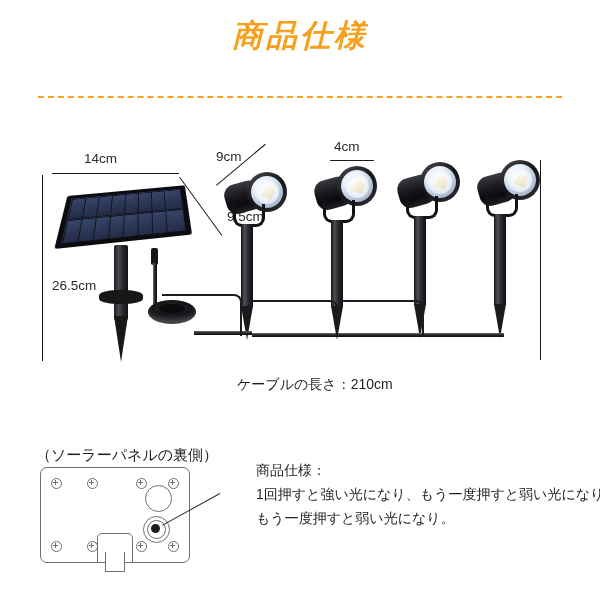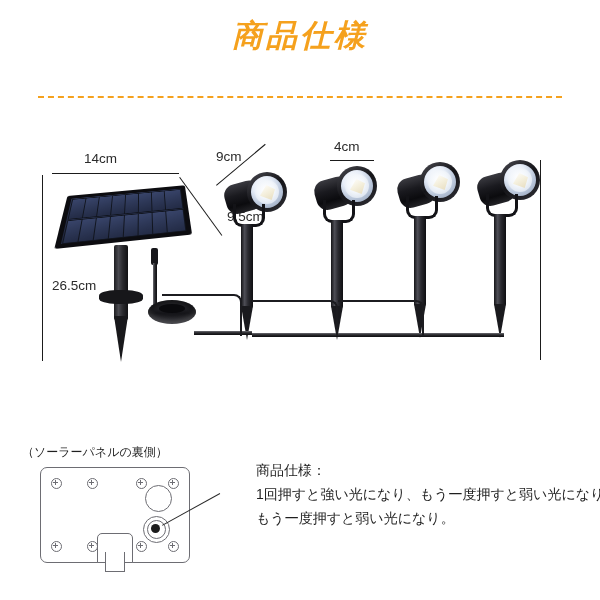--- a/index.html
+++ b/index.html
@@ -381,22 +381,23 @@
   <div>
     <div class="cable-h" style="left:194px; top:331px; width:58px;"></div>
     <div class="cable-h" style="left:252px; top:333px; width:88px;"></div>
     <div class="cable-h" style="left:340px; top:333px; width:84px;"></div>
     <div class="cable-h" style="left:424px; top:333px; width:80px;"></div>
     <div class="cable-thin" style="left:162px; top:294px; width:78px; height:40px; border-radius:0 8px 0 0; border-left:none; border-bottom:none;"></div>
     <div class="cable-thin" style="left:252px; top:300px; width:84px; height:34px; border-radius:0 8px 0 0; border-left:none; border-bottom:none;"></div>
     <div class="cable-thin" style="left:338px; top:300px; width:84px; height:34px; border-radius:0 8px 0 0; border-left:none; border-bottom:none;"></div>
   </div>
 
-
-  <div class="jp-text" style="left:22px; top:443px; font-size:12px;">（ソーラーパネルの裏側）</div>
+  <div class="jp-text" style="left:237px; top:374px; font-size:14px;">ケーブルの長さ：210cm</div>
+
+  <div class="jp-text" style="left:36px; top:443px; font-size:15px;">（ソーラーパネルの裏側）</div>
 
   <div id="backview" style="left:40px; top:467px;">
     <div id="bv-body"></div>
     <div class="bv-screw" style="left:11px;  top:11px;"></div>
     <div class="bv-screw" style="left:47px;  top:11px;"></div>
     <div class="bv-screw" style="left:96px;  top:11px;"></div>
     <div class="bv-screw" style="left:128px; top:11px;"></div>
     <div class="bv-screw" style="left:11px;  top:74px;"></div>
     <div class="bv-screw" style="left:47px;  top:74px;"></div>
     <div class="bv-screw" style="left:96px;  top:74px;"></div>

